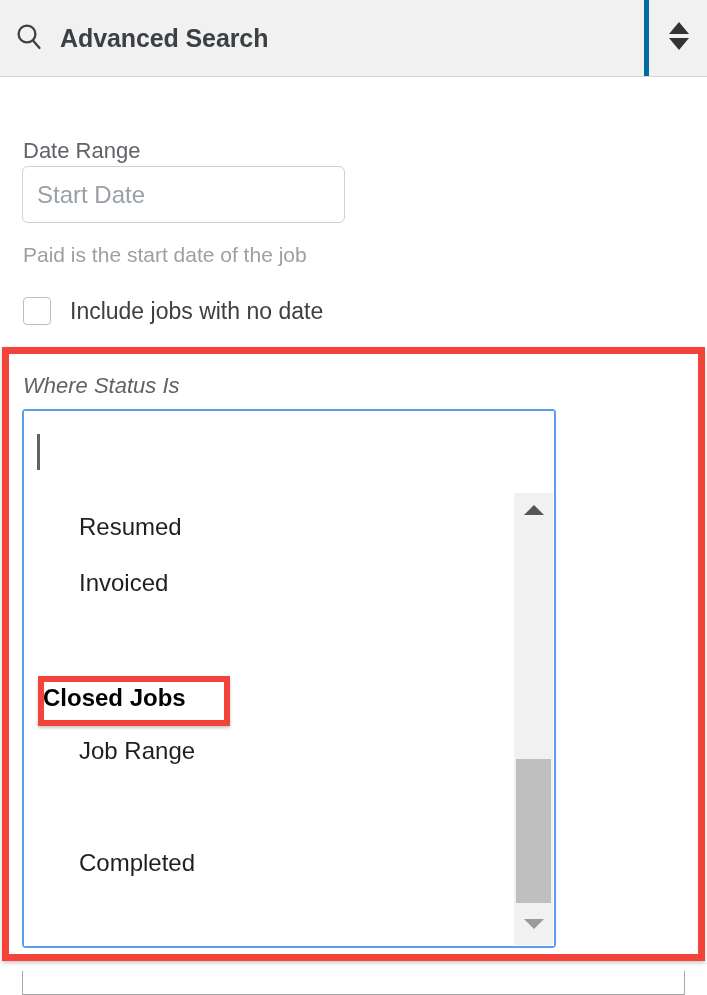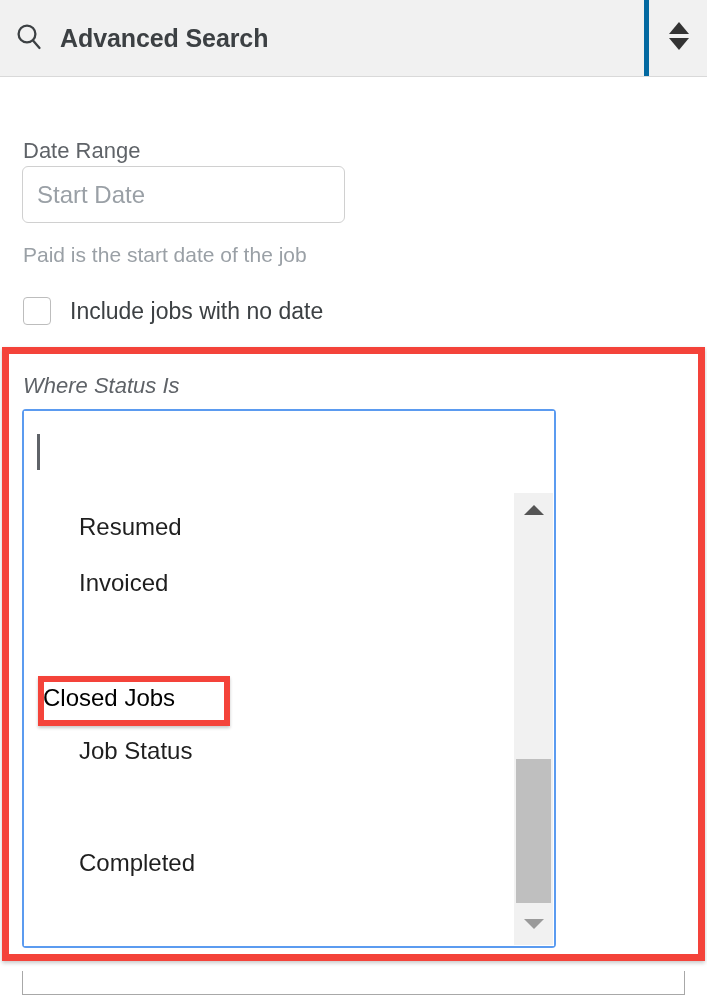--- a/index.html
+++ b/index.html
@@ -194,21 +194,21 @@
     font-size: 24px;
     color: #1f1f1f;
     white-space: nowrap;
     cursor: pointer;
     line-height: 30px;
   }
   .group-label {
     position: absolute;
     left: 19px;
     font-size: 24px;
-    font-weight: normal;
+    font-weight: bold;
     color: #000000;
     white-space: nowrap;
     line-height: 30px;
   }
 
   
   .group-highlight {
     position: absolute;
     left: 14px;
     width: 192px; height: 50px;
@@ -332,21 +332,21 @@
     <div class="list">
 
       <div class="list-item" style="top:19px">Resumed</div>
 
       <div class="list-item" style="top:75px">Invoiced</div>
 
 
       <div class="group-highlight" style="top:183px"></div>
       <div class="group-label" style="top:190px">Closed Jobs</div>
 
-      <div class="list-item" style="top:243px">Job Status</div>
+      <div class="list-item" style="top:243px">Job Range</div>
 
 
       <div class="list-item" style="top:355px">Completed</div>
 
 
     </div>
 
     <div class="scrollbar">
       <div class="sb-arrow sb-up">
         <span>

